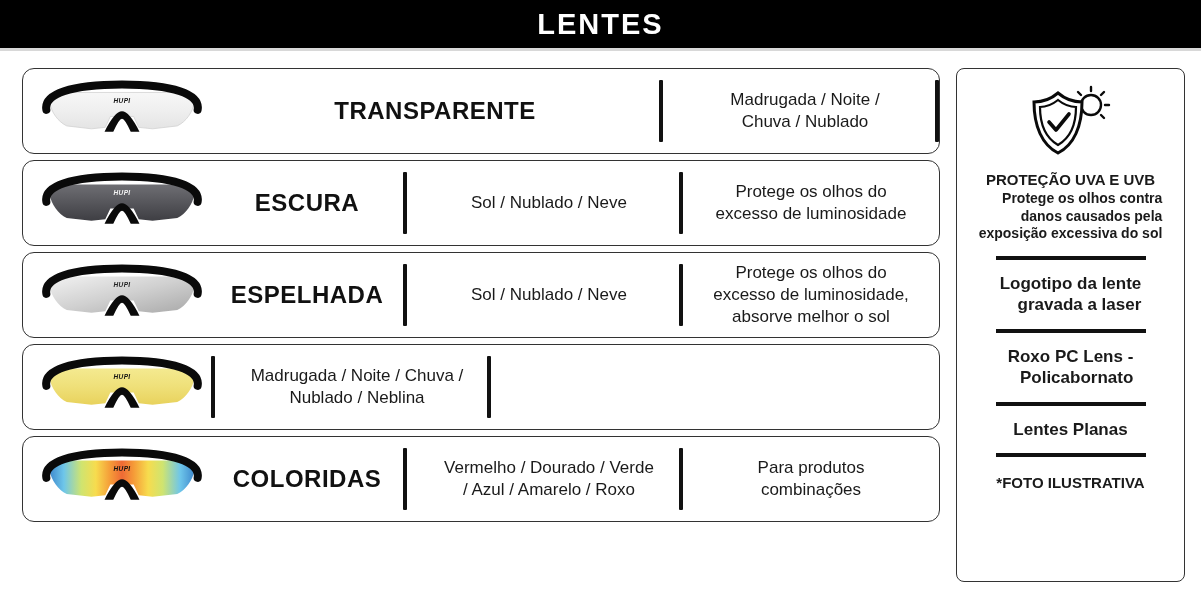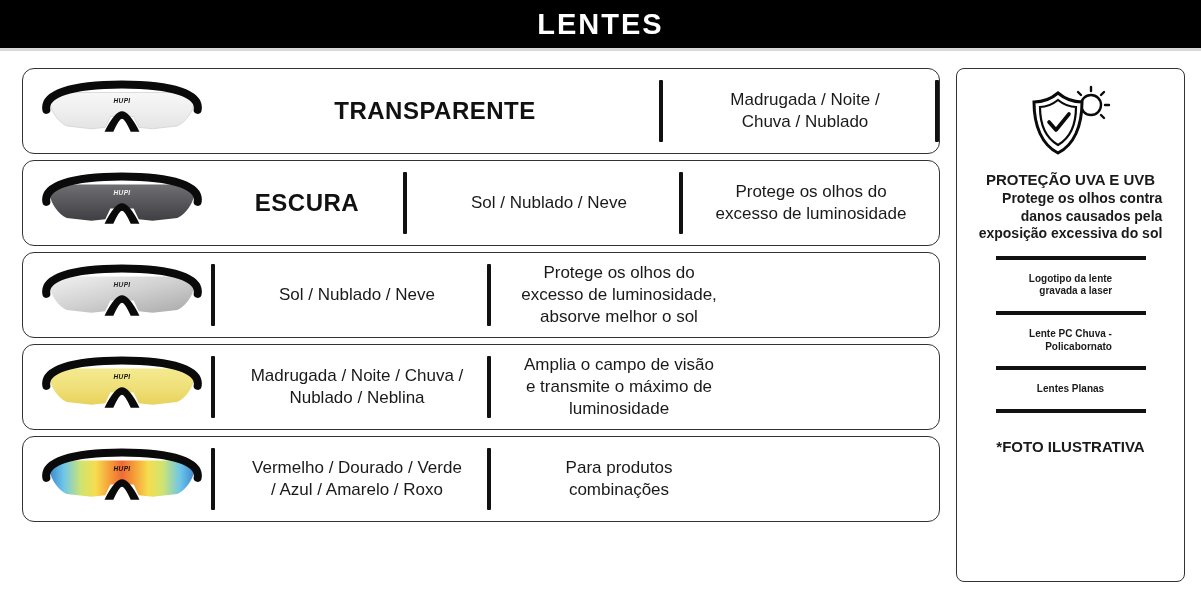--- a/index.html
+++ b/index.html
@@ -16,21 +16,21 @@
   .name-cell{flex:1;text-align:center;font-weight:800;font-size:24px;letter-spacing:.5px;color:#111;}
   .vdiv{width:4px;height:62px;background:#111;flex:none;border-radius:1px;}
   .cond-cell{width:260px;flex:none;text-align:center;font-size:17px;line-height:1.3;white-space:pre-line;margin-left:12px;}
   .benefit-cell{width:256px;flex:none;text-align:center;font-size:17px;line-height:1.3;white-space:pre-line;}
   .side-panel{flex:1;border:1.5px solid #333;border-radius:8px;height:514px;box-sizing:border-box;
     display:flex;flex-direction:column;align-items:center;text-align:right;padding:12px 12px 0;}
   .side-panel .icon{margin-top:4px;}
   .sp-title{font-weight:800;font-size:15px;margin-top:8px;}
   .sp-text{font-weight:700;font-size:14px;line-height:1.26;white-space:pre-line;margin-top:2px;}
   .sdiv{width:150px;height:4px;background:#111;border:none;margin:13px auto;flex:none;}
-  .feature{font-weight:700;font-size:10px;line-height:1.26;white-space:pre-line;}
+  .feature{font-weight:700;font-size:17px;line-height:1.26;white-space:pre-line;}
   .svg-logo{font-family:"Liberation Sans", sans-serif;font-size:9px;font-weight:bold;font-style:italic;letter-spacing:.5px;}
 </style>
 </head>
 <body>
 
 <div class="header">
   <h1>LENTES</h1>
 </div>
 
 <div class="content">
@@ -92,20 +92,21 @@
             <stop offset="0.5" stop-color="#d0d0d0"></stop>
             <stop offset="1" stop-color="#a8a8a8"></stop>
           </linearGradient>
             </defs>
           <path d="M18,22 L202,22 L210,34 C207,50 198,62 186,68 L152,72 L133,70 L126,55 L94,55 L87,70 L68,72 L34,68 C22,62 13,50 10,34 Z" fill="url(#lens2)"></path>
           <path d="M6,46 C2,24 40,11 110,11 C180,11 218,24 214,46" fill="none" stroke="#0a0a0a" stroke-width="11" stroke-linecap="round"></path>
           <path d="M86,76 Q100,48 110,48 Q120,48 134,76 L122,76 Q114,58 110,58 Q106,58 98,76 Z" fill="#0a0a0a"></path>
           <text class="svg-logo" x="110" y="36" text-anchor="middle" fill="#222222">HUPI</text>
         </svg>
       </div>
+      <div class="name-cell">ESPELHADA</div>
       <div class="vdiv"></div>
       <div class="cond-cell">Sol / Nublado / Neve</div>
       <div class="vdiv"></div>
       <div class="benefit-cell">Protege os olhos do
 excesso de luminosidade,
 absorve melhor o sol</div>
     </div>
 
     <div class="lens-row">
       <div class="glasses-cell">
@@ -120,23 +121,20 @@
           <path d="M18,22 L202,22 L210,34 C207,50 198,62 186,68 L152,72 L133,70 L126,55 L94,55 L87,70 L68,72 L34,68 C22,62 13,50 10,34 Z" fill="url(#lens3)"></path>
           <path d="M6,46 C2,24 40,11 110,11 C180,11 218,24 214,46" fill="none" stroke="#0a0a0a" stroke-width="11" stroke-linecap="round"></path>
           <path d="M86,76 Q100,48 110,48 Q120,48 134,76 L122,76 Q114,58 110,58 Q106,58 98,76 Z" fill="#0a0a0a"></path>
           <text class="svg-logo" x="110" y="36" text-anchor="middle" fill="#111111">HUPI</text>
         </svg>
       </div>
       <div class="vdiv"></div>
       <div class="cond-cell">Madrugada / Noite / Chuva /
 Nublado / Neblina</div>
       <div class="vdiv"></div>
-      <div class="benefit-cell">Amplia o campo de visão
-e transmite o máximo de
-luminosidade</div>
     </div>
 
     <div class="lens-row">
       <div class="glasses-cell">
         <svg class="glasses" viewBox="0 0 220 95">
           <defs>
               <linearGradient id="lens4" x1="0" y1="0" x2="1" y2="0">
             <stop offset="0" stop-color="#3d87cc"></stop>
             <stop offset="0.1" stop-color="#6ec6ea"></stop>
             <stop offset="0.22" stop-color="#cfe470"></stop>
@@ -149,20 +147,21 @@
             <stop offset="0.9" stop-color="#6ec6ea"></stop>
             <stop offset="1" stop-color="#3d87cc"></stop>
           </linearGradient>
             </defs>
           <path d="M18,22 L202,22 L210,34 C207,50 198,62 186,68 L152,72 L133,70 L126,55 L94,55 L87,70 L68,72 L34,68 C22,62 13,50 10,34 Z" fill="url(#lens4)"></path>
           <path d="M6,46 C2,24 40,11 110,11 C180,11 218,24 214,46" fill="none" stroke="#0a0a0a" stroke-width="11" stroke-linecap="round"></path>
           <path d="M86,76 Q100,48 110,48 Q120,48 134,76 L122,76 Q114,58 110,58 Q106,58 98,76 Z" fill="#0a0a0a"></path>
           <text class="svg-logo" x="110" y="36" text-anchor="middle" fill="#111111">HUPI</text>
         </svg>
       </div>
+      <div class="name-cell">COLORIDAS</div>
       <div class="vdiv"></div>
       <div class="cond-cell">Vermelho / Dourado / Verde
 / Azul / Amarelo / Roxo</div>
       <div class="vdiv"></div>
       <div class="benefit-cell">Para produtos
 combinações</div>
     </div>
 
   </div>
 
@@ -184,20 +183,20 @@
     </svg>
 
     <div class="sp-title">PROTEÇÃO UVA E UVB</div>
     <div class="sp-text">Protege os olhos contra
 danos causados pela
 exposição excessiva do sol</div>
     <hr class="sdiv">
     <div class="feature">Logotipo da lente
 gravada a laser</div>
     <hr class="sdiv">
-    <div class="feature">Lente PC Chuva -
+    <div class="feature">Roxo PC Lens -
 Policabornato</div>
     <hr class="sdiv">
     <div class="feature">Lentes Planas</div>
     <hr class="sdiv">
-    <div class="sp-title" style="margin-top:12px;">*FOTO ILUSTRATIVA</div>
+    <div class="sp-title" style="margin-top:4px;">*FOTO ILUSTRATIVA</div>
   </div>
 </div>
 
 </body></html>

